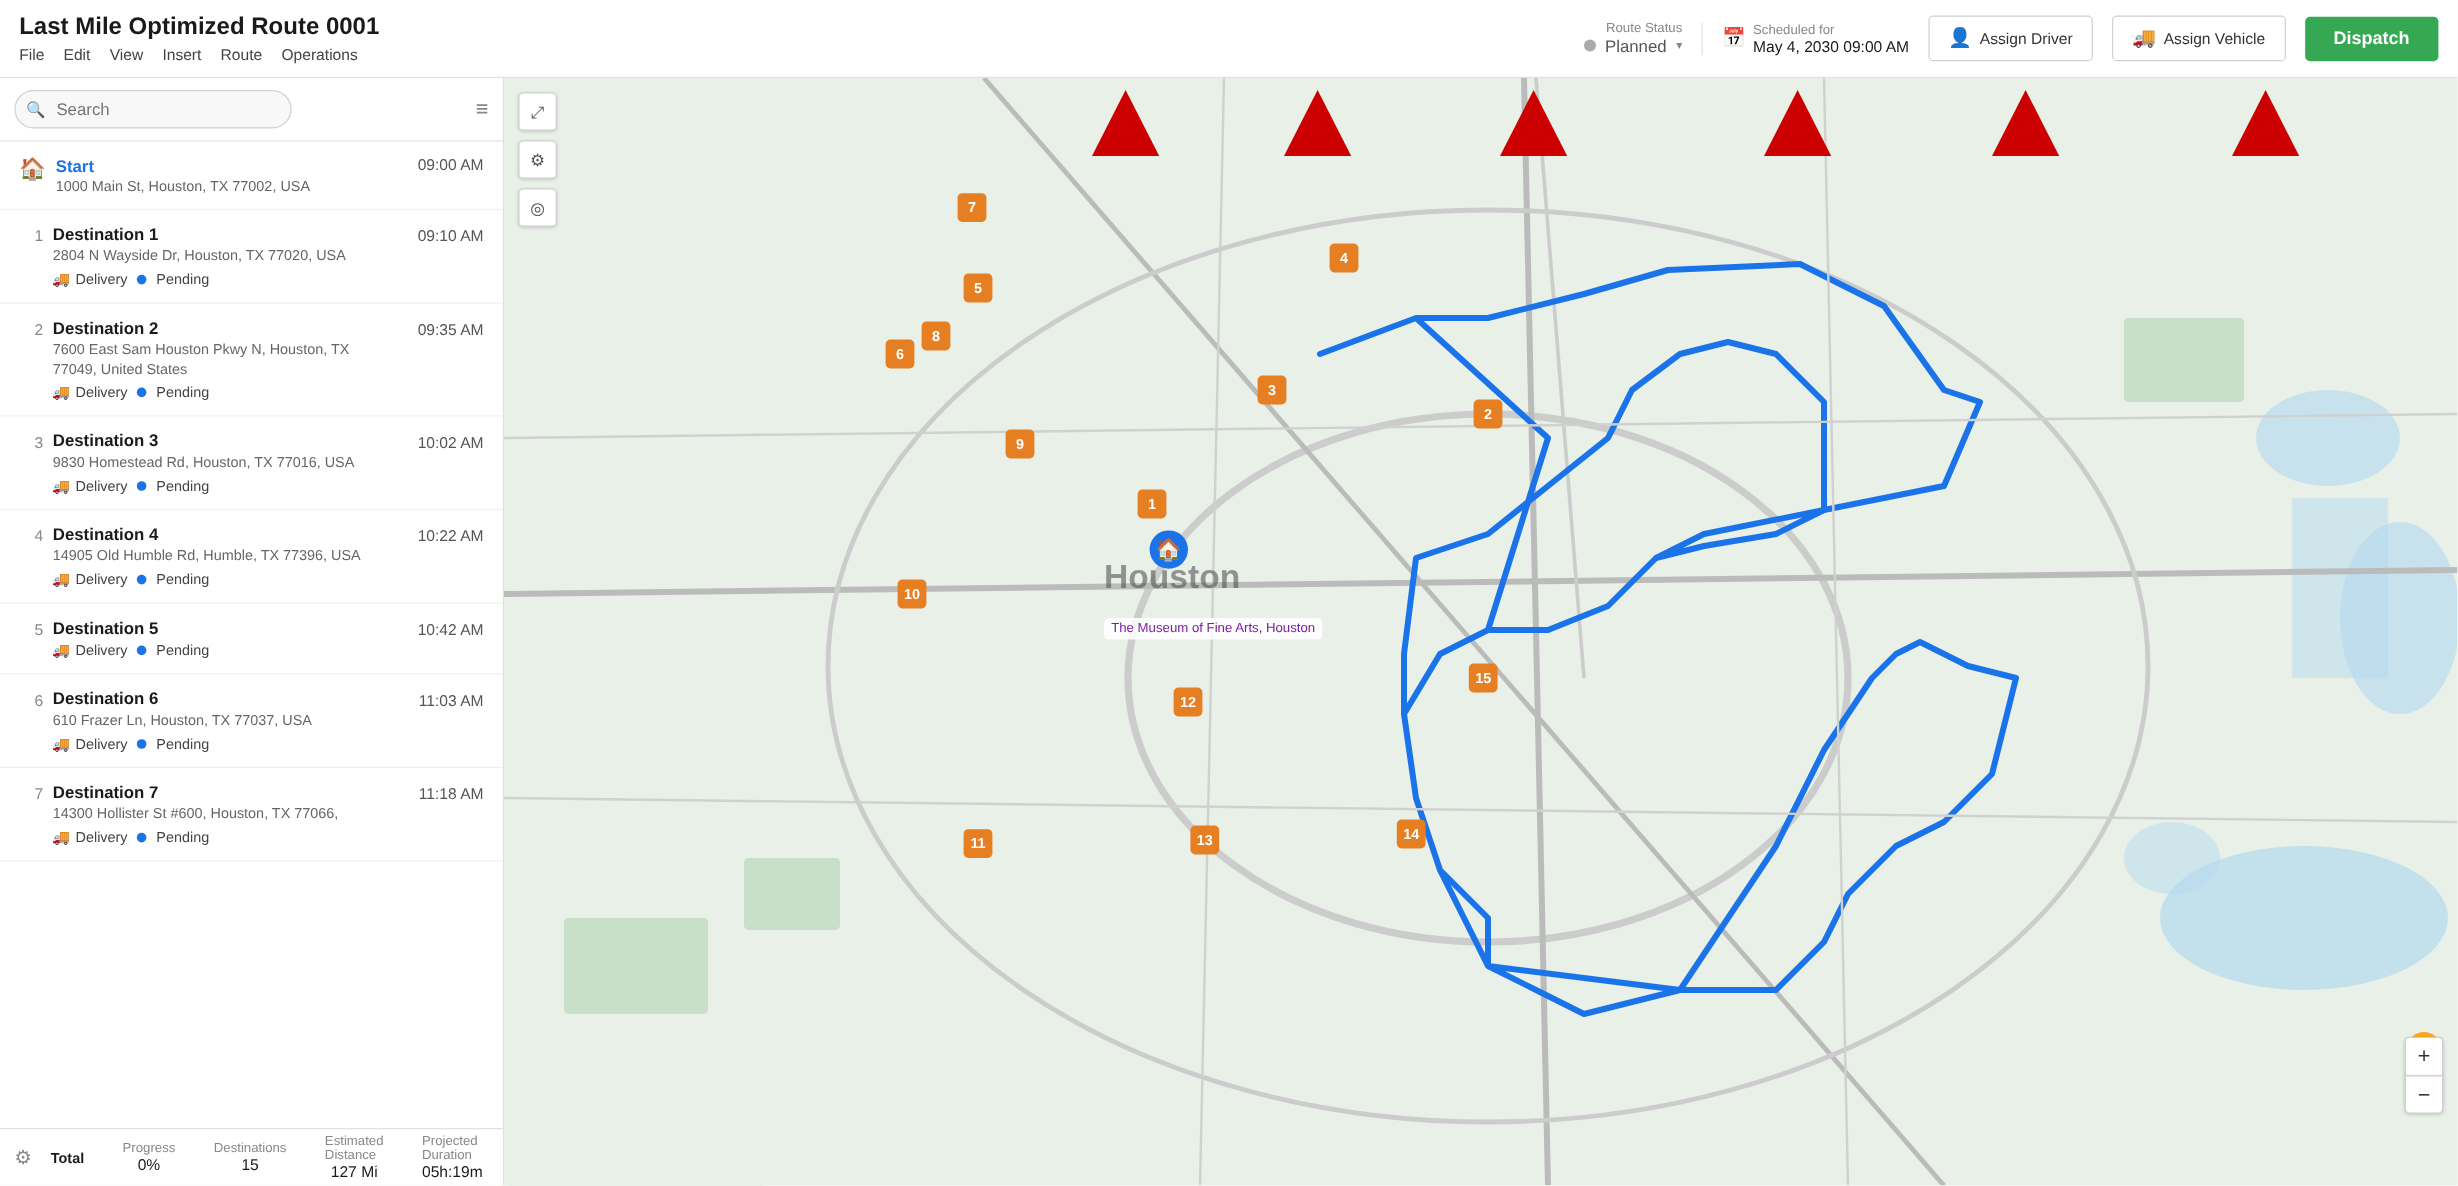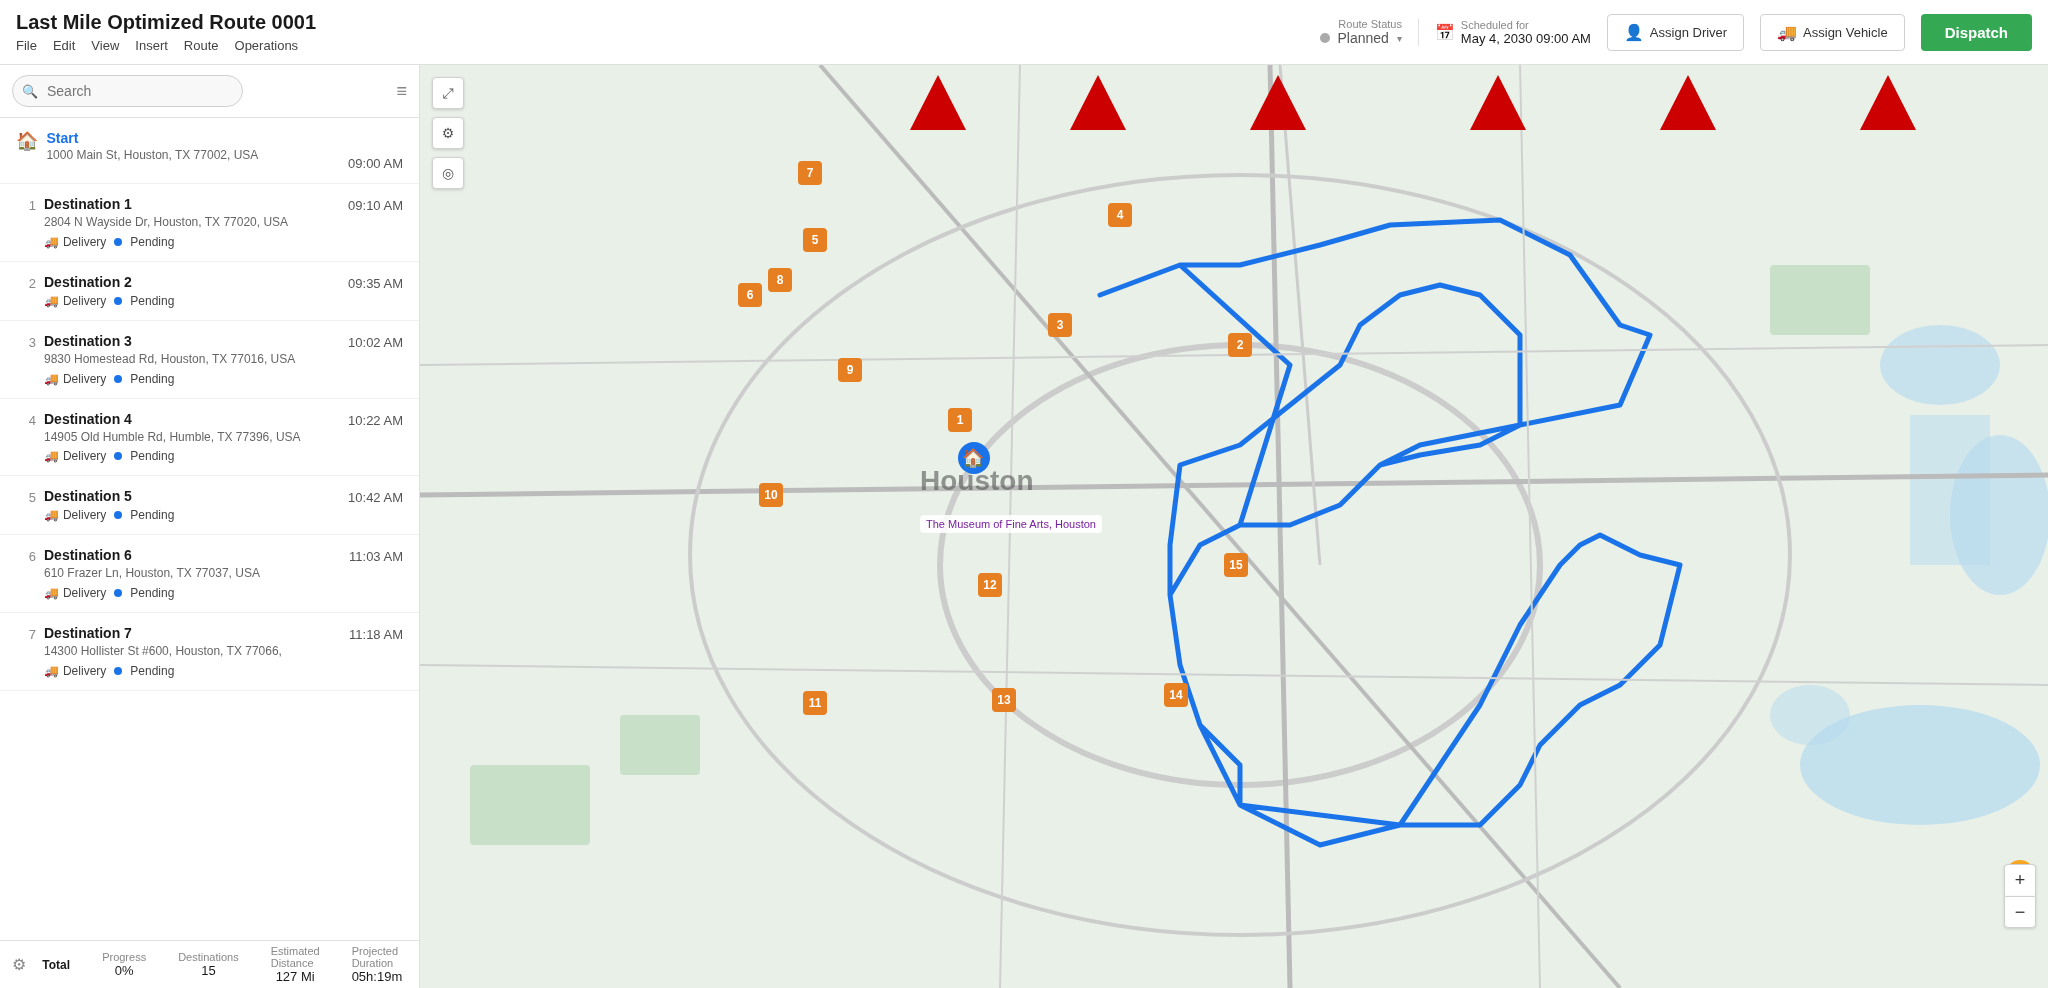--- a/index.html
+++ b/index.html
@@ -122,21 +122,21 @@
       border-bottom: 1px solid #f0f0f0;
       display: flex;
       align-items: flex-start;
       gap: 8px;
       background: #fff;
     }
     .home-icon { color: #1a73e8; font-size: 18px; margin-top: 0px; }
     .start-content { flex: 1; }
     .start-name { font-weight: 600; font-size: 14px; color: #1a73e8; }
     .start-address { font-size: 12px; color: #666; margin-top: 2px; }
-    .start-time { flex: 0 0 80px; text-align: right; font-size: 13px; color: #555; margin-top: 26px; }
+    .start-time { flex: 0 0 80px; text-align: right; font-size: 13px; color: #555; }
 
     
     #footer-bar {
       height: 48px;
       border-top: 1px solid #e0e0e0;
       display: flex;
       align-items: center;
       padding: 0 12px;
       gap: 16px;
       background: #fff;
@@ -350,20 +350,21 @@
             <span class="tag-pending">Pending</span>
           </div>
         </div>
         <div class="stop-time">09:10 AM</div>
       </div>
 
       <div class="stop-item">
         <div class="stop-number-col">2</div>
         <div class="stop-content">
           <div class="stop-name">Destination 2</div>
+          <div class="stop-address">7600 East Sam Houston Pkwy N, Houston, TX 77049, United States</div>
           <div class="stop-tags">
             <span class="tag-delivery">🚚 <span>Delivery</span></span>
             <span class="tag-dot"></span>
             <span class="tag-pending">Pending</span>
           </div>
         </div>
         <div class="stop-time">09:35 AM</div>
       </div>
 
       <div class="stop-item">
@@ -523,21 +524,21 @@
 
       <div class="map-marker" style="left: 540px; top: 355px;">1</div>
       <div class="map-marker" style="left: 820px; top: 280px;">2</div>
       <div class="map-marker" style="left: 640px; top: 260px;">3</div>
       <div class="map-marker" style="left: 700px; top: 150px;">4</div>
       <div class="map-marker" style="left: 395px; top: 175px;">5</div>
       <div class="map-marker" style="left: 330px; top: 230px;">6</div>
       <div class="map-marker" style="left: 390px; top: 108px;">7</div>
       <div class="map-marker" style="left: 360px; top: 215px;">8</div>
       <div class="map-marker" style="left: 430px; top: 305px;">9</div>
-      <div class="map-marker" style="left: 351px; top: 430px;">10</div>
+      <div class="map-marker" style="left: 340px; top: 430px;">10</div>
       <div class="map-marker" style="left: 395px; top: 638px;">11</div>
       <div class="map-marker" style="left: 570px; top: 520px;">12</div>
       <div class="map-marker" style="left: 584px; top: 635px;">13</div>
       <div class="map-marker" style="left: 756px; top: 630px;">14</div>
       <div class="map-marker" style="left: 816px; top: 500px;">15</div>
 
       <div class="map-marker-home" style="left: 554px; top: 393px;">🏠</div>
 
       <div class="pegman">🚶</div>
 

